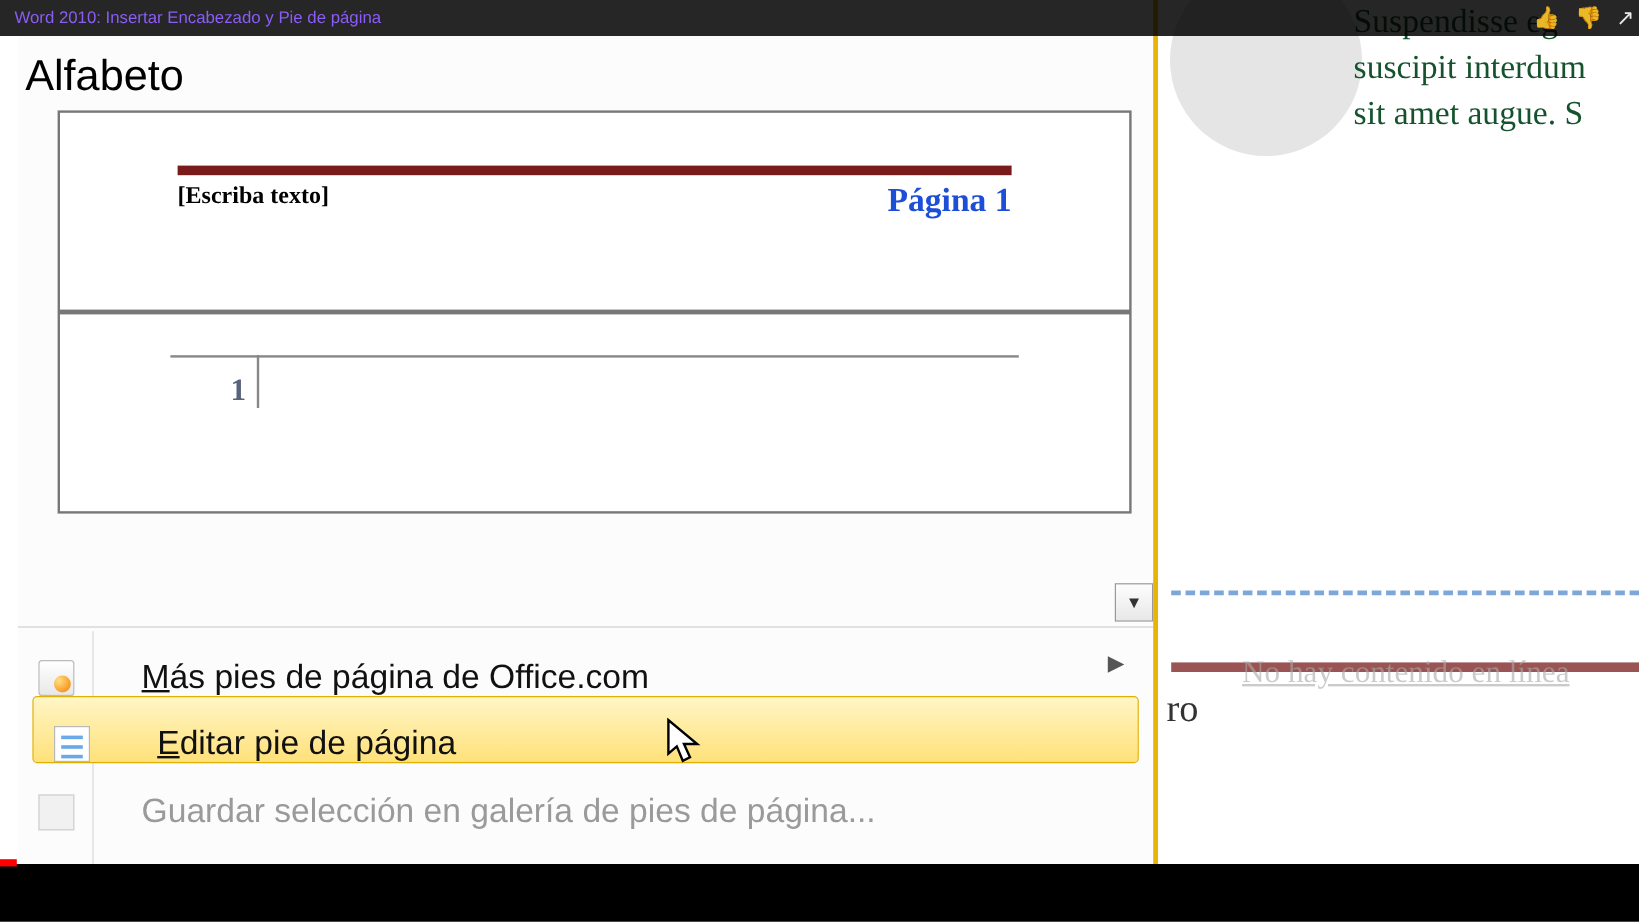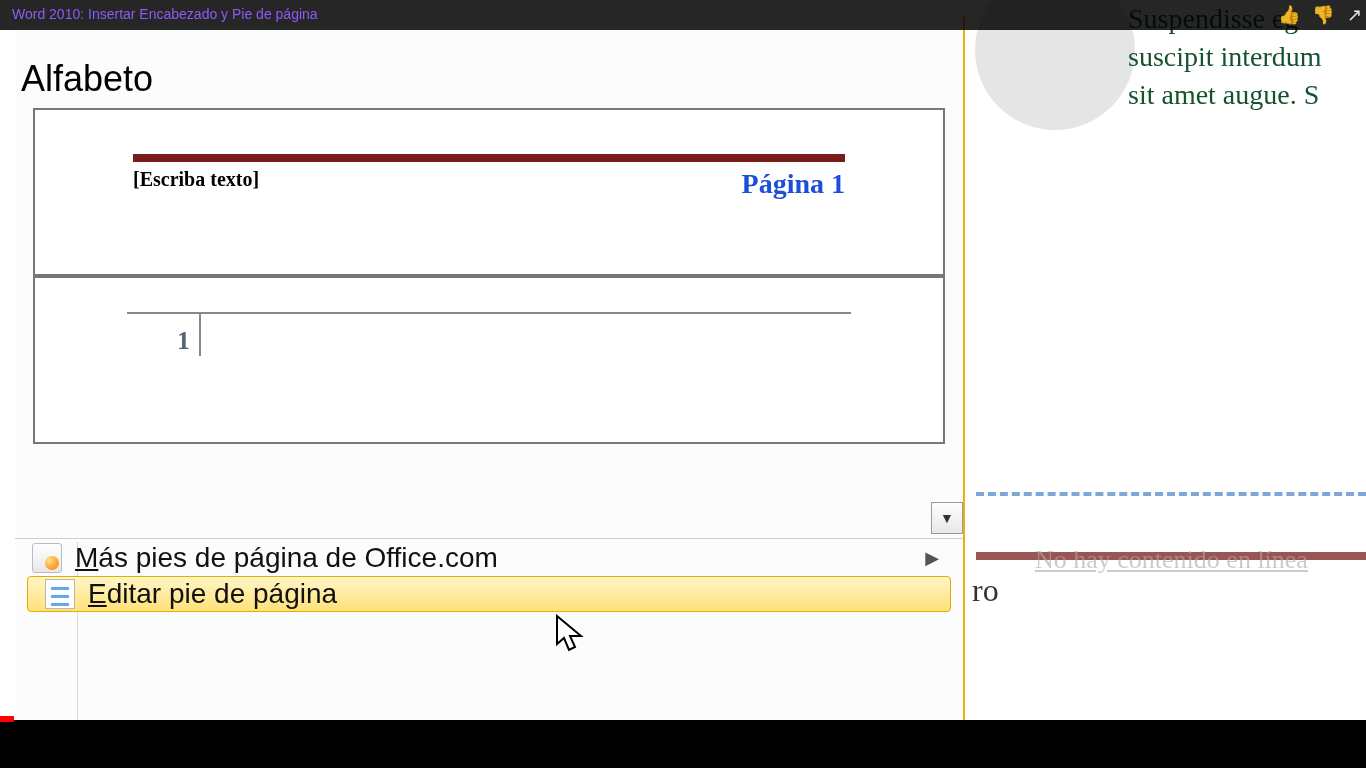--- a/index.html
+++ b/index.html
@@ -97,36 +97,36 @@
     position: absolute;
     left: 972px;
     top: 572px;
     color: #333;
     font-family: "Palatino Linotype", Georgia, serif;
     font-size: 32px;
   }
   
   .gallery {
     position: absolute;
-    top: 16px;
+    top: 0;
     left: 15px;
     width: 950px;
     height: 720px;
     background: #fcfcfc;
-    border-right: 2px solid #eab308;
+    border-right: 4px solid #eab308;
   }
   .gal-label {
     font-size: 36px;
     color: #000;
     padding: 48px 6px 8px 6px;
     font-family: "Segoe UI", Tahoma, sans-serif;
   }
   .gal-label.first { padding-top: 42px; }
   .preview-box {
-    margin: 0 18px 0 18px;
+    margin: 0 18px 0 33px;
     border: 2px solid #777;
     background: #fff;
     position: relative;
   }
   .preview-box.alfa { height: 168px; }
   .preview-box.anual { height: 168px; }
   .alfa .redline {
     position: absolute;
     top: 44px;
     left: 98px;
@@ -199,24 +199,25 @@
     border-top: 1px solid #d0d0d0;
   }
   .menu-items {
     position: absolute;
     left: 0;
     right: 0;
     top: 524px;
   }
   .menu-item {
     display: flex;
-    align-items: center;
-    height: 36px;
+    align-items: flex-end;
+    height: 56px;
     padding-left: 4px;
     position: relative;
+    gap: 43px;
   }
   .menu-item .icon-slot {
     width: 56px;
     display: flex;
     align-items: center;
     justify-content: center;
   }
   .menu-item .mi-label {
     font-size: 28px;
     color: #111;
@@ -379,20 +380,26 @@
       </div>
 
       <div class="menu-item hover">
         <div class="icon-slot">
             <div class="icn icn-edit"></div>
           </div>
         <span class="mi-label"><span class="ul">E</span><span>ditar pie de página</span></span>
       </div>
 
 
+      <div class="menu-item disabled">
+        <div class="icon-slot">
+            <div class="icn icn-save"></div>
+          </div>
+        <span class="mi-label">Guardar selección en galería de pies de página...</span>
+      </div>
 
     </div>
 
     <svg class="cursor" width="34" height="40" viewBox="0 0 34 40">
       <polygon points="2,2 2,30 9,24 14,36 20,33 15,22 26,22" fill="#fff" stroke="#000" stroke-width="2"></polygon>
     </svg>
 
   </div>
 </div>
 

